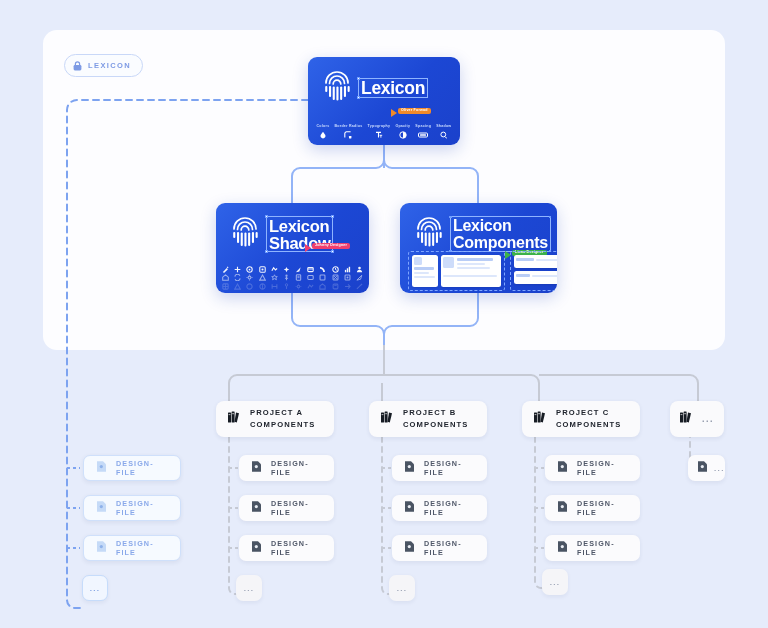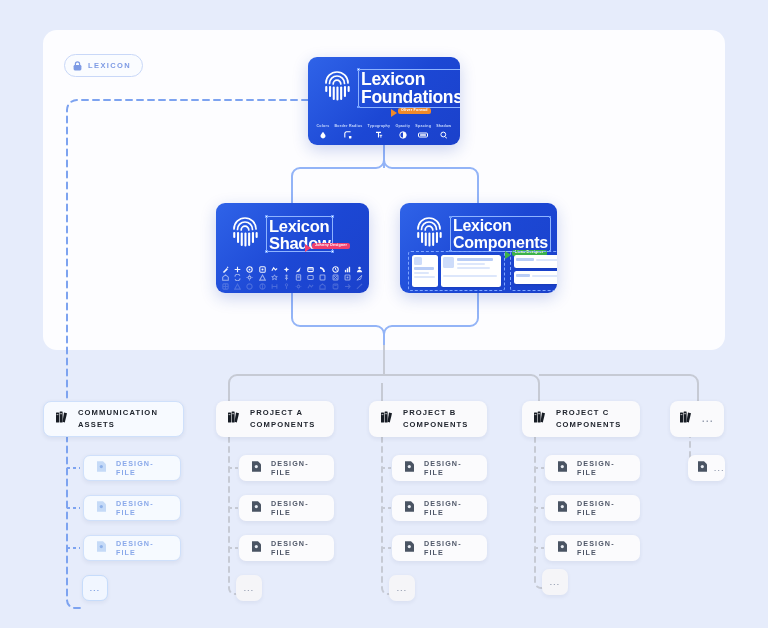--- a/index.html
+++ b/index.html
@@ -209,21 +209,20 @@
             <rect x="10.7" y="15.5" width="2.1" height="13.5" rx="1"></rect>
             <rect x="14.4" y="15.5" width="2.1" height="14" rx="1"></rect>
             <rect x="18.1" y="15.5" width="2.1" height="13.5" rx="1"></rect>
             <rect x="21.9" y="15" width="2.1" height="11" rx="1"></rect>
             <rect x="25.6" y="15" width="2.1" height="6" rx="1"></rect>
           </g>
         </svg>
       </span>
       <div class="title seltitle">
         <span>Lexicon</span><br>
-        <span>Foundations</span>
         <span class="selbox">
             <i class="tl"></i>
             <i class="bl"></i>
           </span>
       </div>
     </div>
     <div class="cursor c-orange" style="left:83px; top:51px;">
       <span class="arrow"></span>
       <span class="tag">Oliver Forwad</span>
     </div>
@@ -508,34 +507,20 @@
         <div class="mw" style="width:48px;height:13px;">
           <div style="display:flex;gap:2px;padding:2px;">
               <div class="barL" style="width:14px;margin:1px 0;"></div>
               <div class="barS" style="width:26px;margin:2px 0;"></div>
             </div>
         </div>
       </div>
     </div>
   </div>
 
-  <div class="lib accent" style="left:43px; top:401px; width:141px;">
-    <span>
-      <svg width="13" height="14" viewBox="0 0 13 14">
-          <rect x="0" y="2.4" width="3" height="10" rx=".5" fill="#171c24"></rect>
-          <rect x="3.6" y="1.4" width="3" height="11" rx=".5" fill="#171c24"></rect>
-          <path d="M8 2.4l3 .8-2.2 9.2-2.3-.7z" fill="#171c24"></path>
-          <path d="M.6 4.6h1.8M4.2 3.7H6" stroke="#fff" stroke-width=".7"></path>
-        </svg>
-    </span>
-    <span class="lname">
-      <span>COMMUNICATION</span><br>
-      <span>ASSETS</span>
-    </span>
-  </div>
   <div class="file accent" style="left:83px; top:455px; width:98px;">
     <span><svg width="11" height="13" viewBox="0 0 11 13">
           <path d="M1 1.2h6l3 3v7.6H1z" fill="#c5daf7"></path>
           <circle cx="5.3" cy="6.6" r="1.6" fill="#8fb2ea"></circle>
         </svg></span>
     <span class="fname">DESIGN-FILE</span>
   </div>
   <div class="file accent" style="left:83px; top:495px; width:98px;">
     <span><svg width="11" height="13" viewBox="0 0 11 13">
           <path d="M1 1.2h6l3 3v7.6H1z" fill="#c5daf7"></path>

